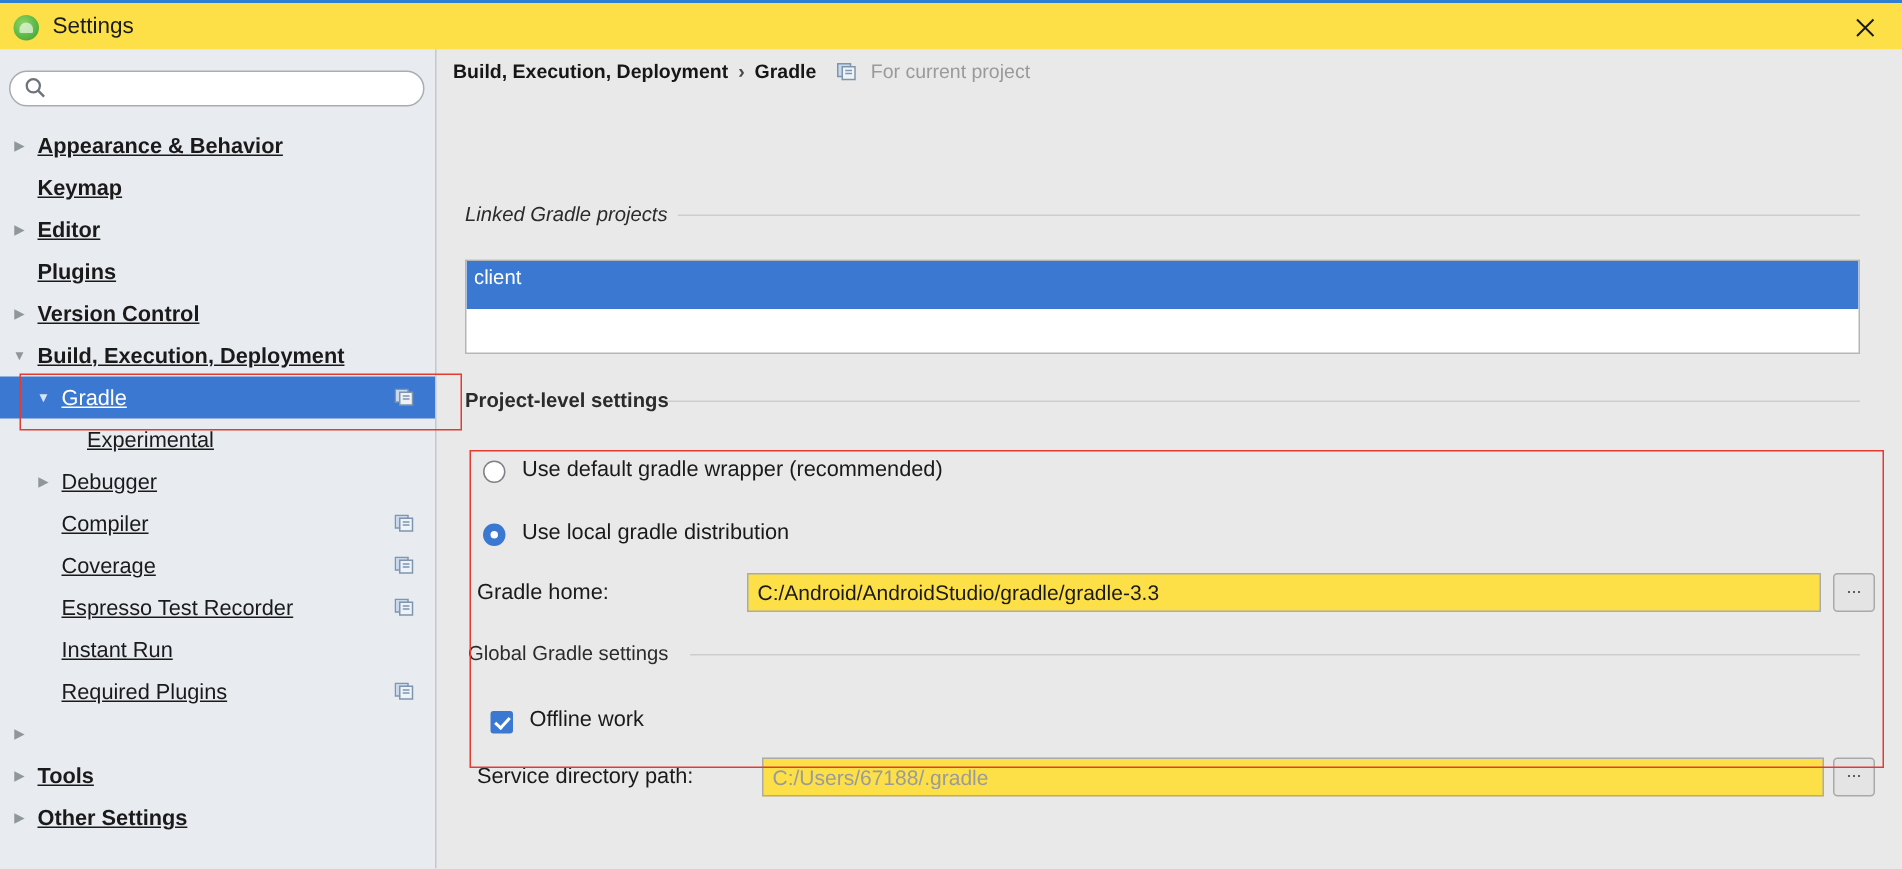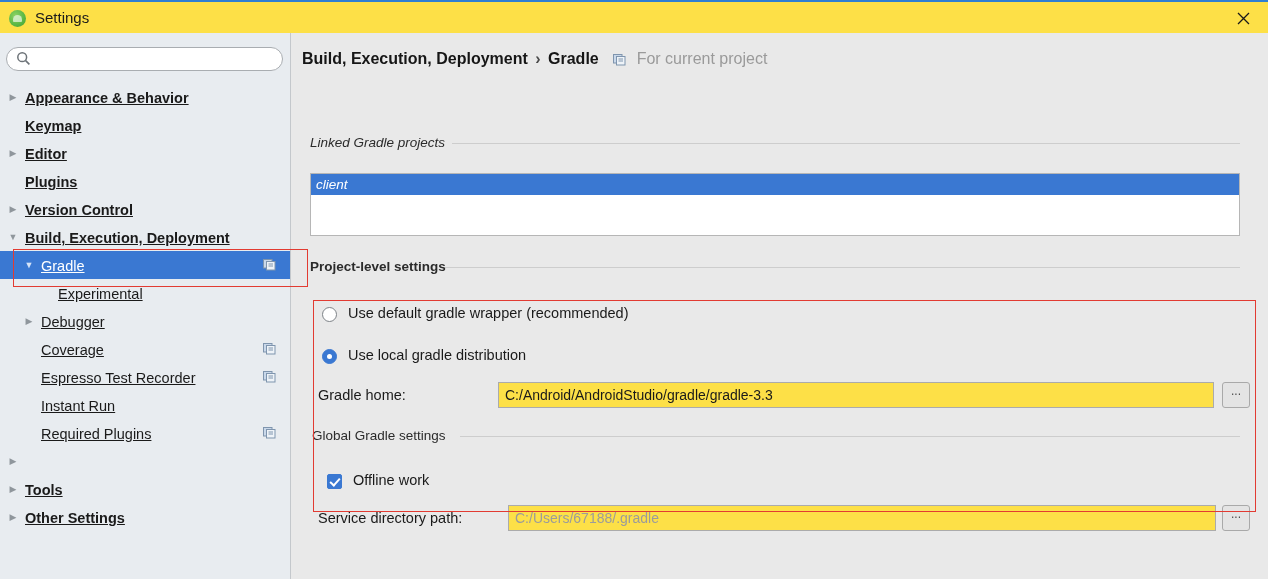--- a/index.html
+++ b/index.html
@@ -135,23 +135,23 @@
 
   
   #main {
     position: absolute;
     left: 292px; top: 33px;
     width: 976px; height: 546px;
     background: #e9e9e9;
   }
   #breadcrumb {
     position: absolute;
-    left: 10px; top: 17px;
-    white-space: nowrap;
-    font-size: 16px;
+    left: 10px; top: 7px;
+    white-space: nowrap;
+    font-size: 13px;
   }
   #breadcrumb .bc-strong { font-weight: bold; color: #161616; }
   #breadcrumb .bc-sep { color: #4a4a4a; margin: 0 3px; font-weight: bold; }
   #breadcrumb .bc-note { color: #9a9a9a; margin-left: 6px; }
   #bc-scope-icon {
     display: inline-block;
     vertical-align: -2px;
     margin-left: 10px;
     width: 13px; height: 12px;
   }
@@ -171,28 +171,27 @@
   #projects-list {
     position: absolute;
     left: 18px; top: 140px;
     width: 930px; height: 63px;
     background: #ffffff;
     border: 1px solid #b6b6b6;
     box-sizing: border-box;
     overflow: hidden;
   }
   #projects-list .list-row {
-    height: 21px;
+    height: 32px;
     line-height: 21px;
     padding-left: 5px;
     font-size: 13.5px;
     color: #1a1a1a;
     white-space: nowrap;
     cursor: default;
-    font-style: italic;
   }
   #projects-list .list-row.selected {
     background: #3a78d2;
     color: #ffffff;
   }
 
   
   .radio-row, .check-row {
     position: absolute;
     white-space: nowrap;
@@ -341,20 +340,28 @@
   <rect x="3.5" y="2.5" width="8.5" height="8.5" fill="#eef3f8" stroke="#7f95ae" stroke-width="1"></rect>
   <path d="M5.5 5 H10 M5.5 7 H10" stroke="#7f95ae" stroke-width="1"></path>
         </svg>
       </div>
       <div class="tree-row lvl2">
         <span class="label">Experimental</span>
       </div>
       <div class="tree-row lvl1">
         <span class="twisty">▶</span>
         <span class="label">Debugger</span>
+      </div>
+      <div class="tree-row lvl1">
+        <span class="label">Compiler</span>
+        <svg viewBox="0 0 13 12" class="scope-icon">
+  <rect x="0.5" y="0.5" width="8.5" height="8.5" fill="#c9d8ea" stroke="#7f95ae" stroke-width="1"></rect>
+  <rect x="3.5" y="2.5" width="8.5" height="8.5" fill="#eef3f8" stroke="#7f95ae" stroke-width="1"></rect>
+  <path d="M5.5 5 H10 M5.5 7 H10" stroke="#7f95ae" stroke-width="1"></path>
+        </svg>
       </div>
       <div class="tree-row lvl1">
         <span class="label">Coverage</span>
         <svg viewBox="0 0 13 12" class="scope-icon">
   <rect x="0.5" y="0.5" width="8.5" height="8.5" fill="#c9d8ea" stroke="#7f95ae" stroke-width="1"></rect>
   <rect x="3.5" y="2.5" width="8.5" height="8.5" fill="#eef3f8" stroke="#7f95ae" stroke-width="1"></rect>
   <path d="M5.5 5 H10 M5.5 7 H10" stroke="#7f95ae" stroke-width="1"></path>
         </svg>
       </div>
       <div class="tree-row lvl1">

